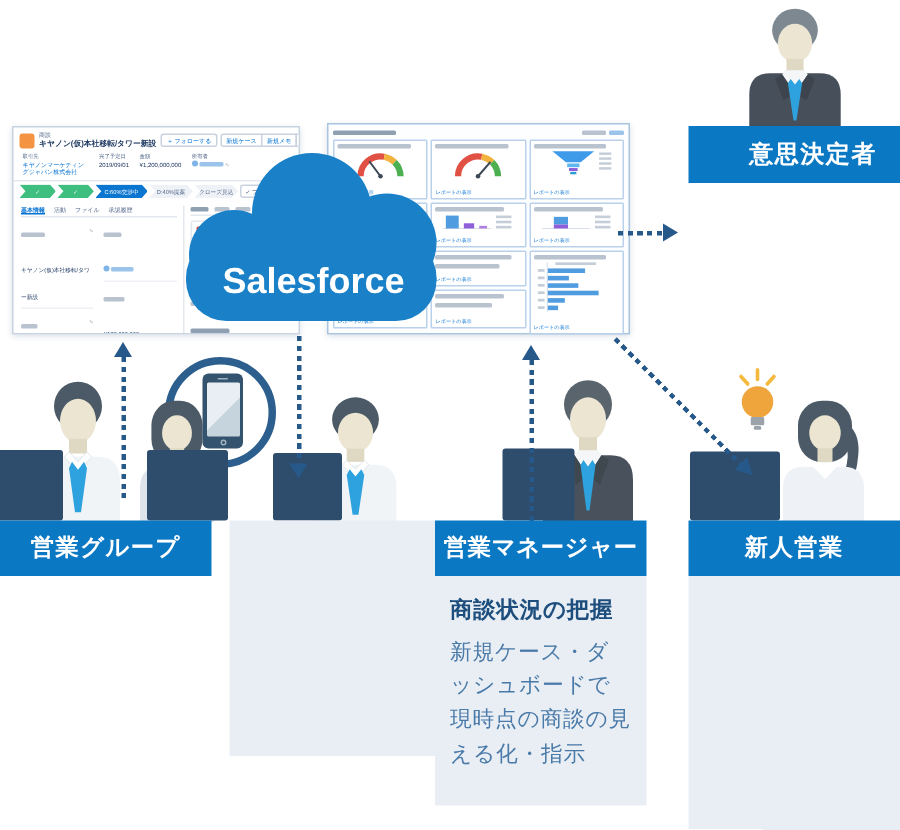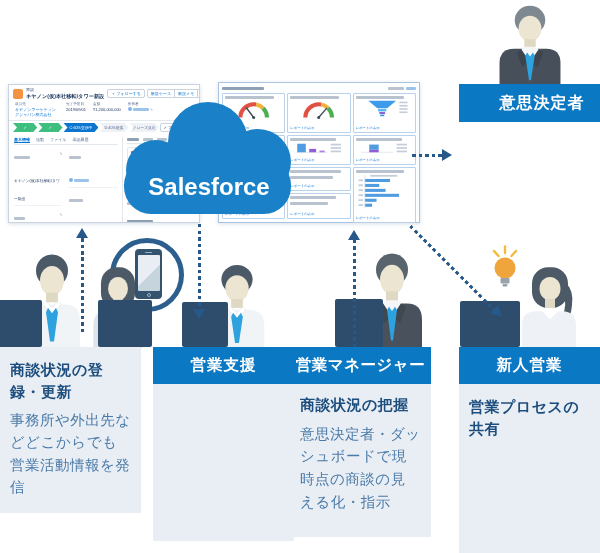--- a/index.html
+++ b/index.html
@@ -473,37 +473,32 @@
   <div class="laptop" style="left:98px;top:300px;width:54px;height:47px;"></div>
   <div class="laptop" style="left:182px;top:302px;width:46px;height:45px;"></div>
   <div class="laptop" style="left:335px;top:299px;width:48px;height:48px;"></div>
   <div class="laptop" style="left:460px;top:301px;width:60px;height:46px;"></div>
 
   <div class="abs" style="left:459px;top:84px;width:166px;z-index:7;border-radius:31px;">
     <div class="panel-header" style="height:38px;font-size:16px;">意思決定者</div>
   </div>
 
   <div class="role-col" style="left:0px;">
-    <div class="panel-body" style="min-height:166px;">
-      <div class="panel-title">商談状況の登録・更新</div>
-      <div class="panel-text">事務所や外出先などどこからでも営業活動情報を発信</div>
-    </div>
+    <div class="panel-header">営業グループ</div>
   </div>
   <div class="role-col" style="left:153px;">
-    <div class="panel-header">営業支援</div>
     <div class="panel-body" style="min-height:157px;">
     </div>
   </div>
   <div class="role-col" style="left:290px;">
     <div class="panel-header" style="letter-spacing:.5px;">営業マネージャー</div>
-    <div class="panel-body" style="min-height:153px;font-family:Liberation Mono, monospace;">
+    <div class="panel-body" style="min-height:153px;">
       <div class="panel-title">商談状況の把握</div>
-      <div class="panel-text">意思決定者・ダッシュボードで現時点の商談の見える化・指示</div>
+      <div class="panel-text">新規ケース・ダッシュボードで現時点の商談の見える化・指示</div>
     </div>
   </div>
   <div class="role-col" style="left:459px;">
     <div class="panel-header">新人営業</div>
     <div class="panel-body" style="min-height:169px;">
-      <div class="panel-title">営業プロセスの共有</div>
     </div>
   </div>
 
 </div>
 
 </body></html>

